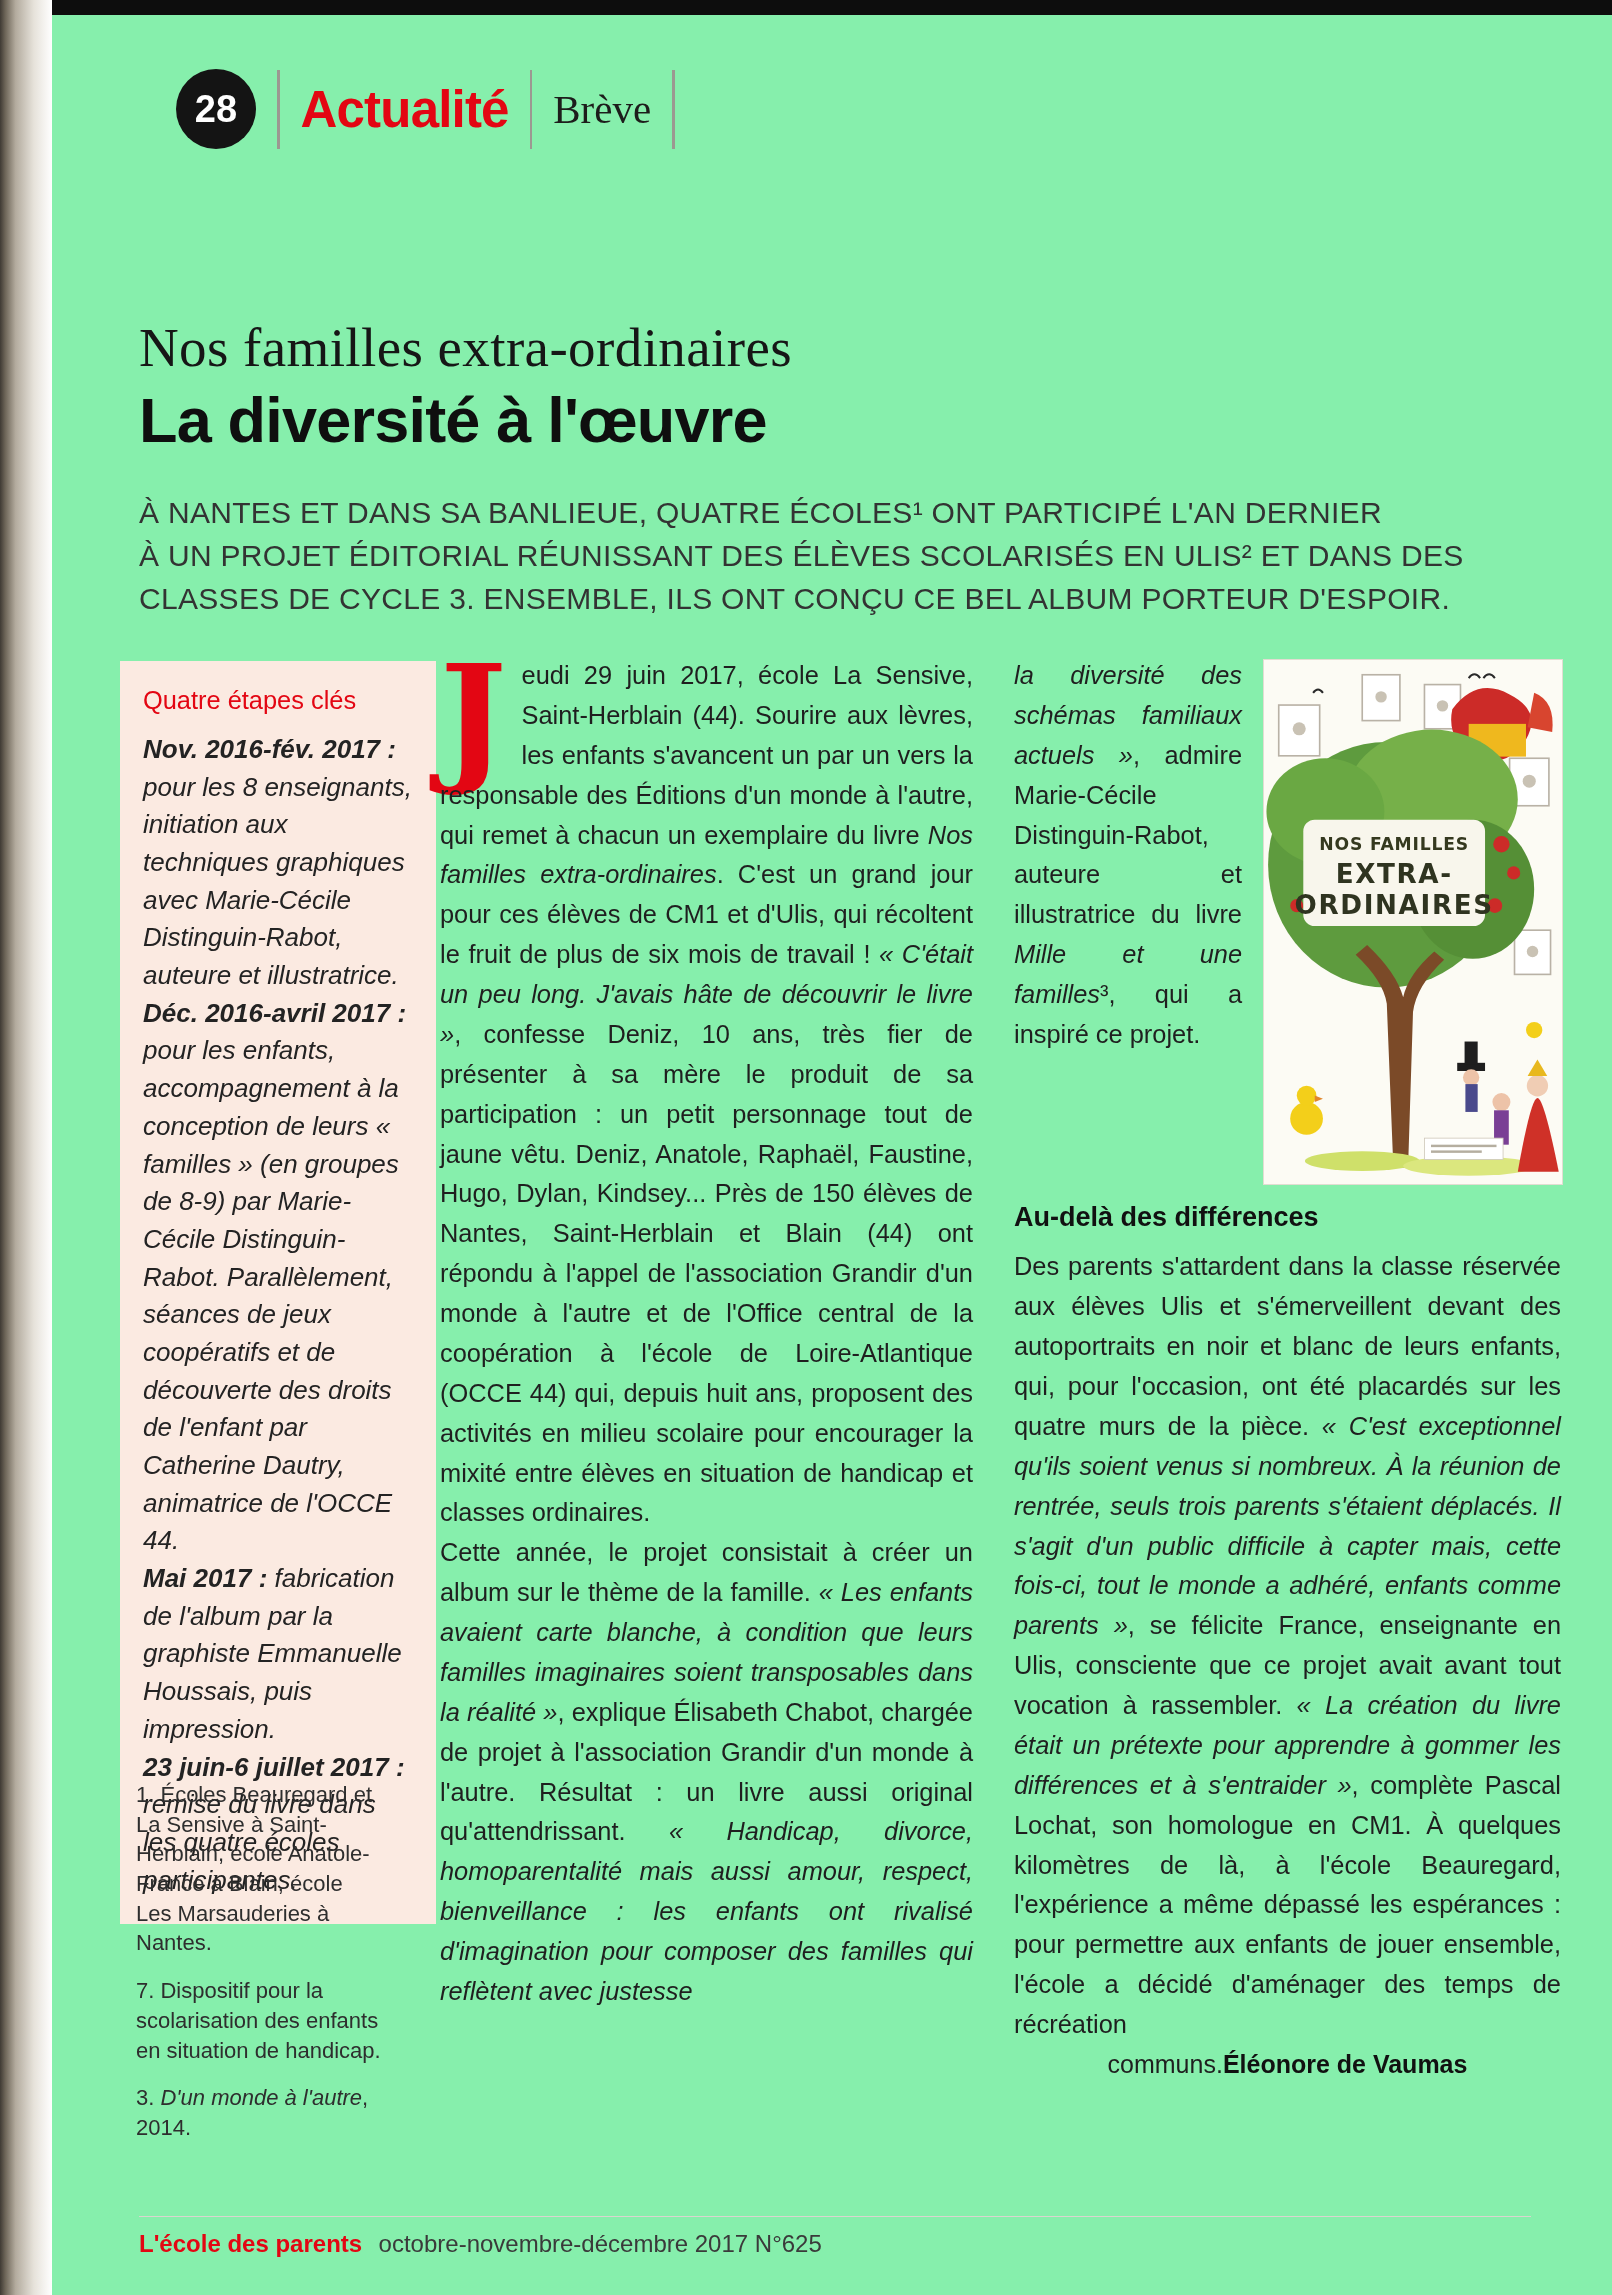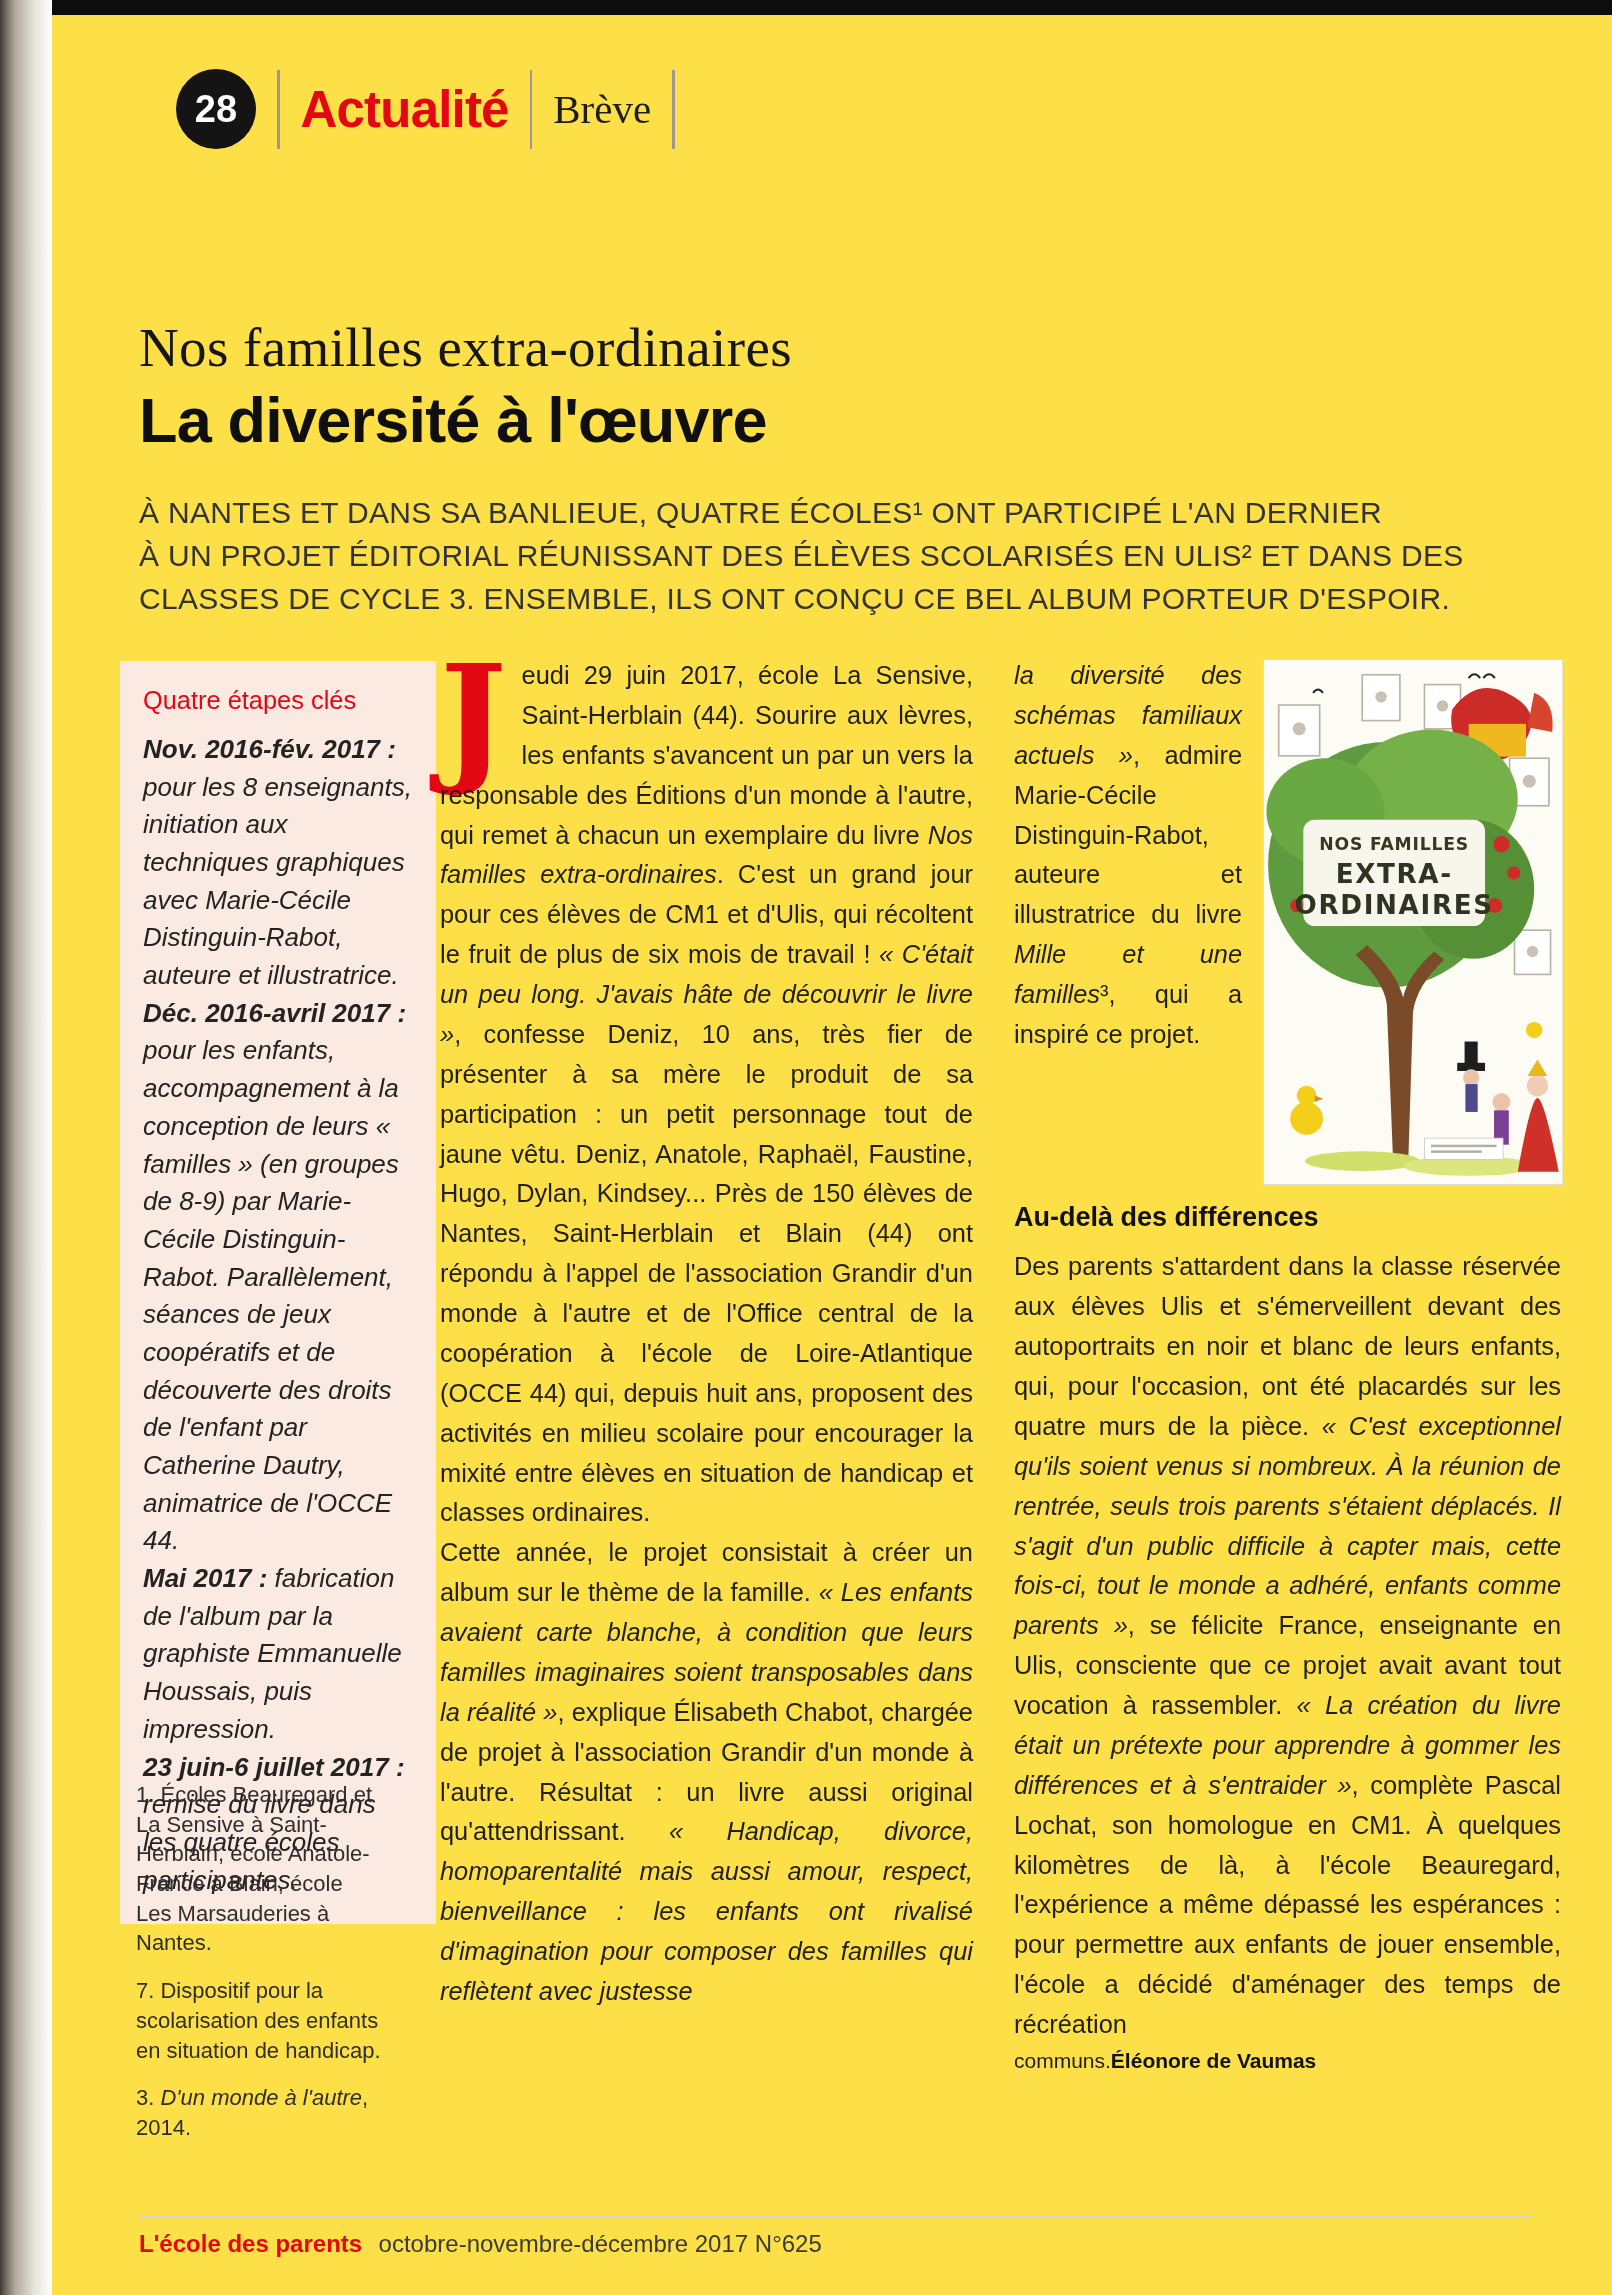--- a/index.html
+++ b/index.html
@@ -1,16 +1,16 @@
 <!DOCTYPE html>
 <html lang="fr" style="font-size:13px"><head>
 <meta charset="utf-8">
 <style>
   html,body{margin:0;padding:0;background:#ffffff;}
-  .page{position:relative;width:1613px;height:2295px;background:#fde047;
+  .page{position:relative;width:1613px;height:2295px;background:#86efac;
         font-family:"Liberation Sans",sans-serif;color:#1f1f1f;overflow:hidden;}
 
   
   .scan-top{position:absolute;top:0;left:0;right:0;height:14.8px;background:#0d0d0d;}
   .scan-left{position:absolute;top:0;left:0;bottom:0;width:52px;
              background:linear-gradient(90deg,#3f3a34 0%,#6d6558 10%,#b3ab9e 30%,#e6e2da 65%,#ffffff 100%);}
 
   
   .masthead{position:absolute;left:176px;top:69px;display:flex;align-items:center;gap:21px;}
   .pagenum-circle{width:80px;height:80px;border-radius:50%;background:#141414;display:flex;
@@ -48,22 +48,22 @@
   .body-p{margin:0;font-size:25.4px;line-height:1.57;text-align:justify;color:#1f1f1f;}
   .dropcap{float:left;font-family:"DejaVu Serif",serif;font-weight:700;font-size:141px;
            line-height:0.72;color:#e30613;margin:9.8px 14.8px 6.6px 0;}
 
   .book{float:right;width:298px;margin:3.3px 0 16.4px 21px;}
   .book svg{display:block;width:298px;height:524px;border:0.8px solid #e2ddd2;background:#fcfbf4;}
   .bc-small{font:700 21px "DejaVu Sans",sans-serif;fill:#35391f;letter-spacing:1px;}
   .bc-big{font:700 32px "DejaVu Sans",sans-serif;fill:#2f3420;letter-spacing:2px;}
 
   .subhead{clear:both;margin:11.5px 0 14.8px 0;font-size:27px;font-weight:700;color:#111111;}
-  .lastline{display:flex;justify-content:flex-start;align-items:baseline;
-            font-size:21px;line-height:1.57;}
+  .lastline{display:flex;justify-content:center;align-items:baseline;
+            font-size:25px;line-height:1.57;}
   .byline{font-weight:700;color:#111111;}
 
   
   .pagefooter{position:absolute;left:139px;top:2216px;width:1392px;border-top:0.8px solid #d9d5cf;
               padding-top:13px;font-size:24px;color:#3a3a3a;}
   .footer-brand{font-weight:700;color:#e30613;margin-right:9.8px;}
 </style>
 </head>
 <body>
 

